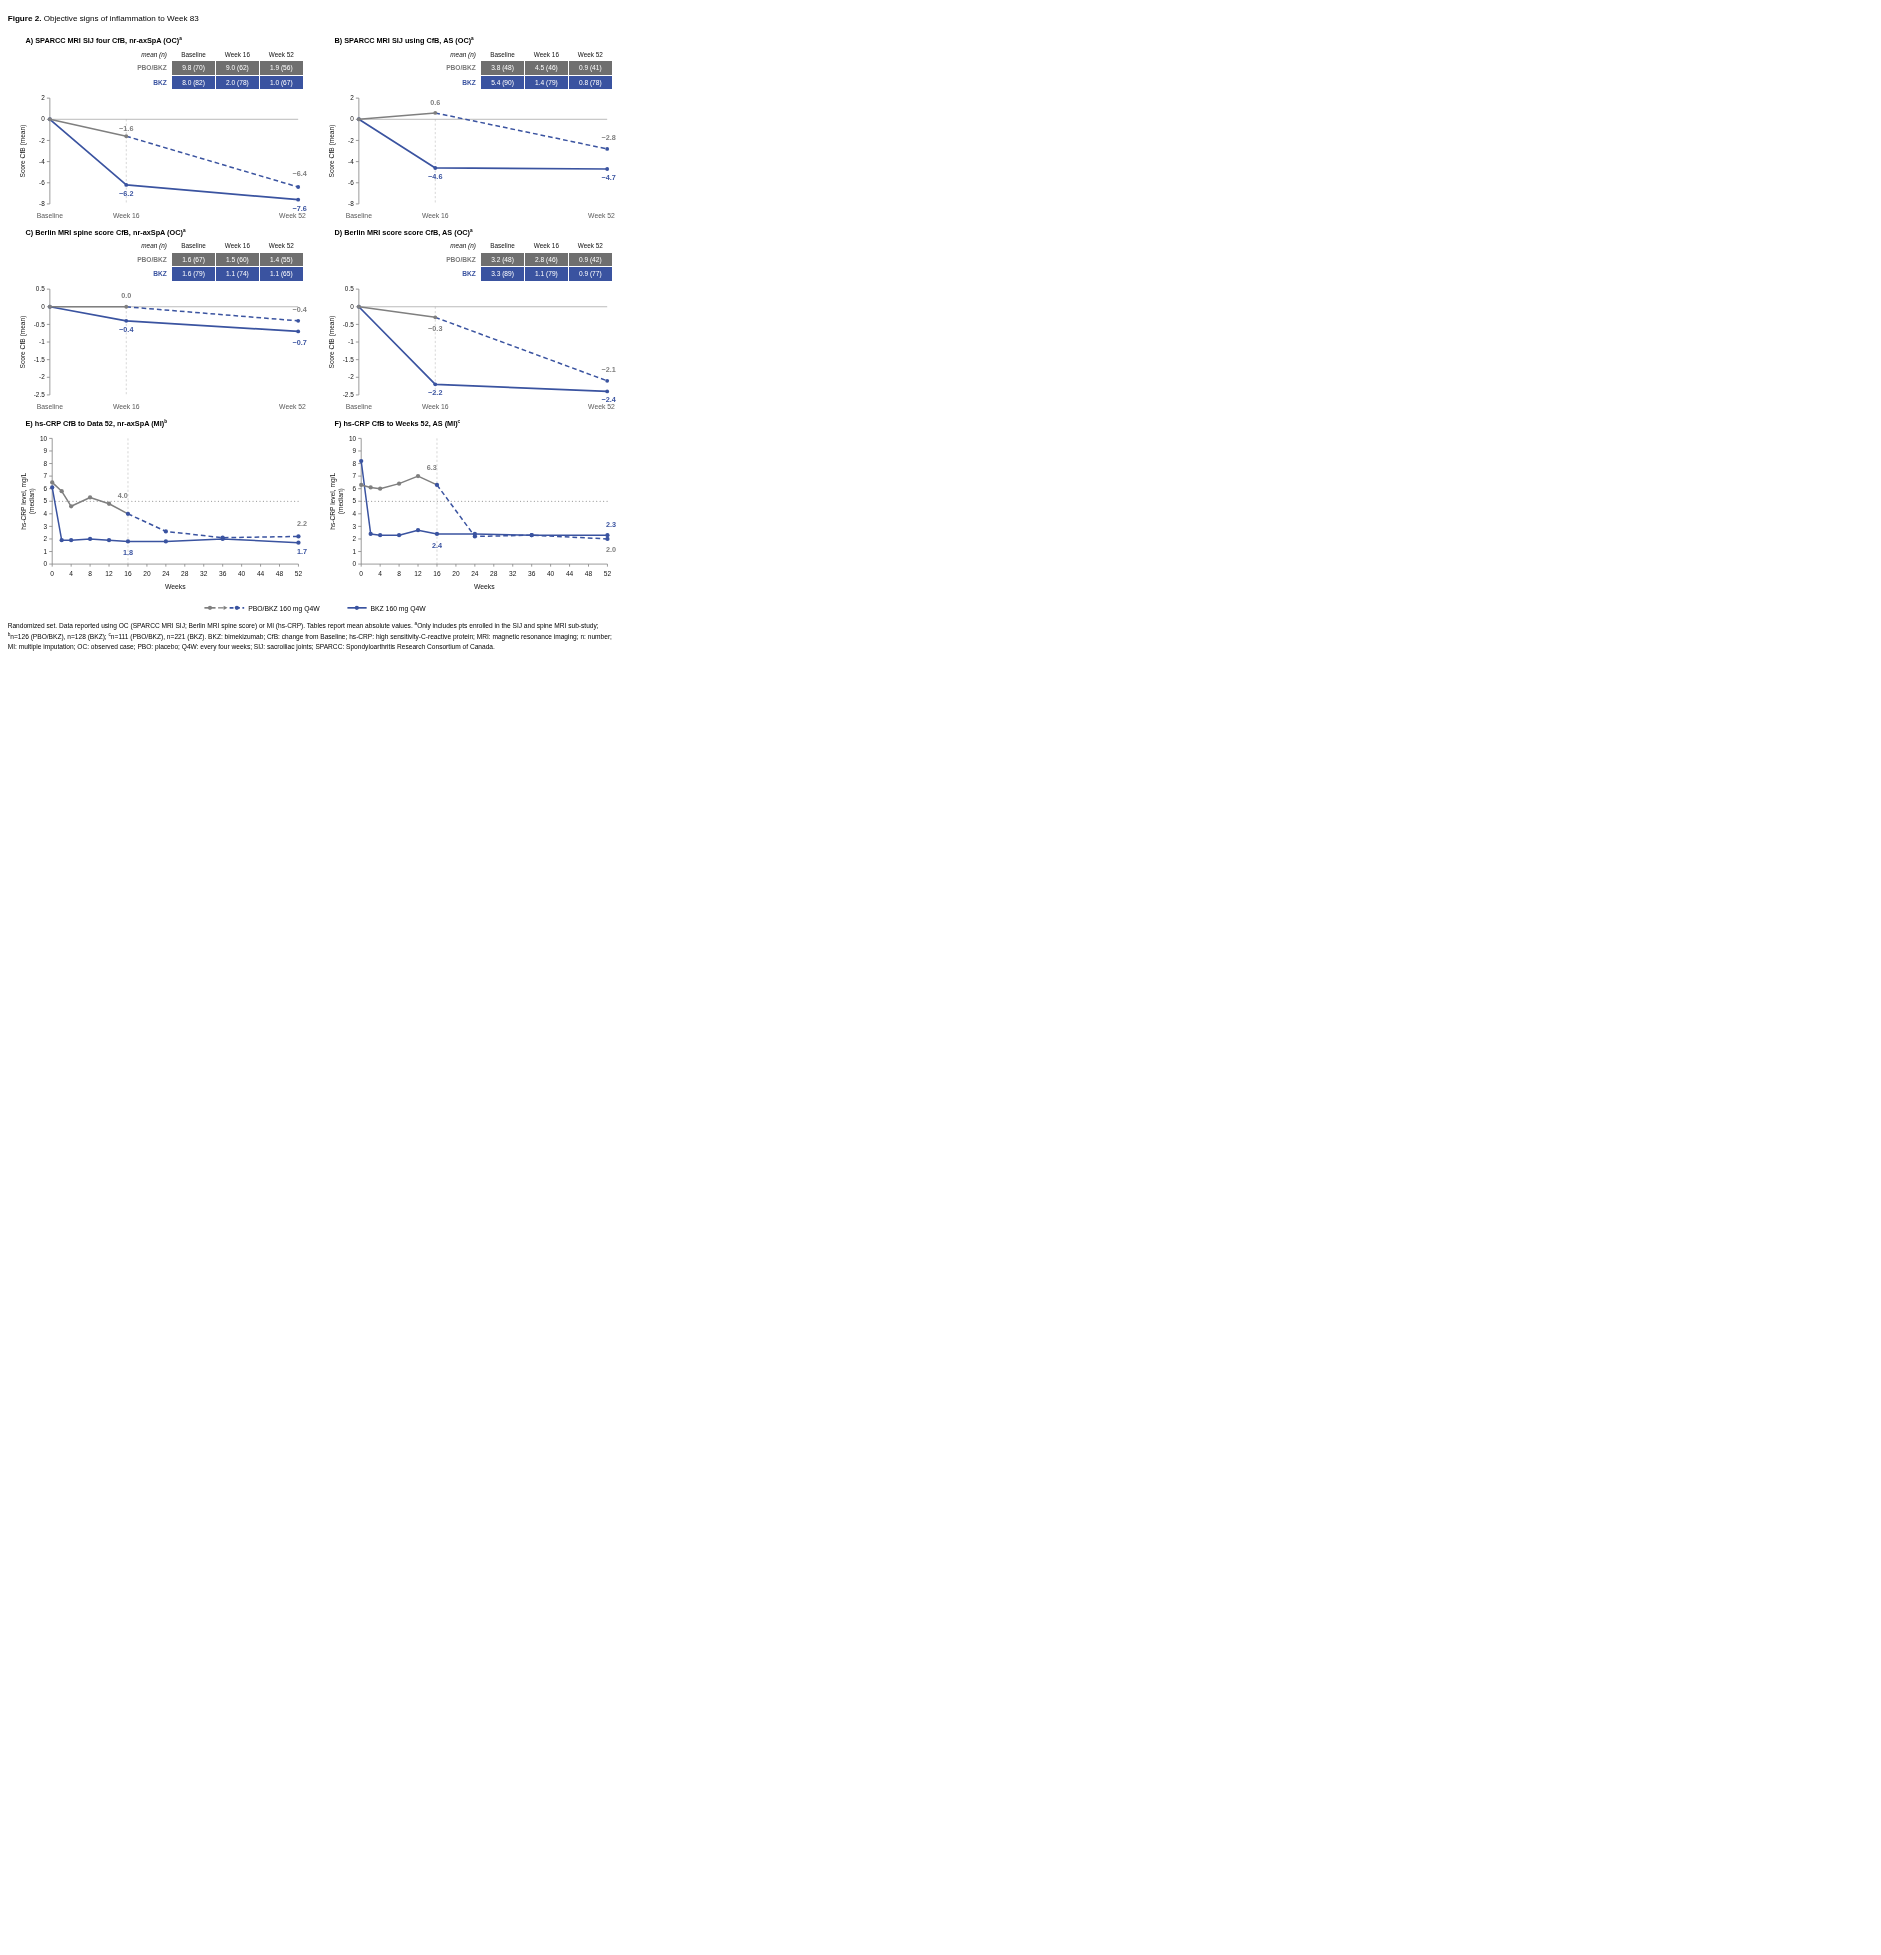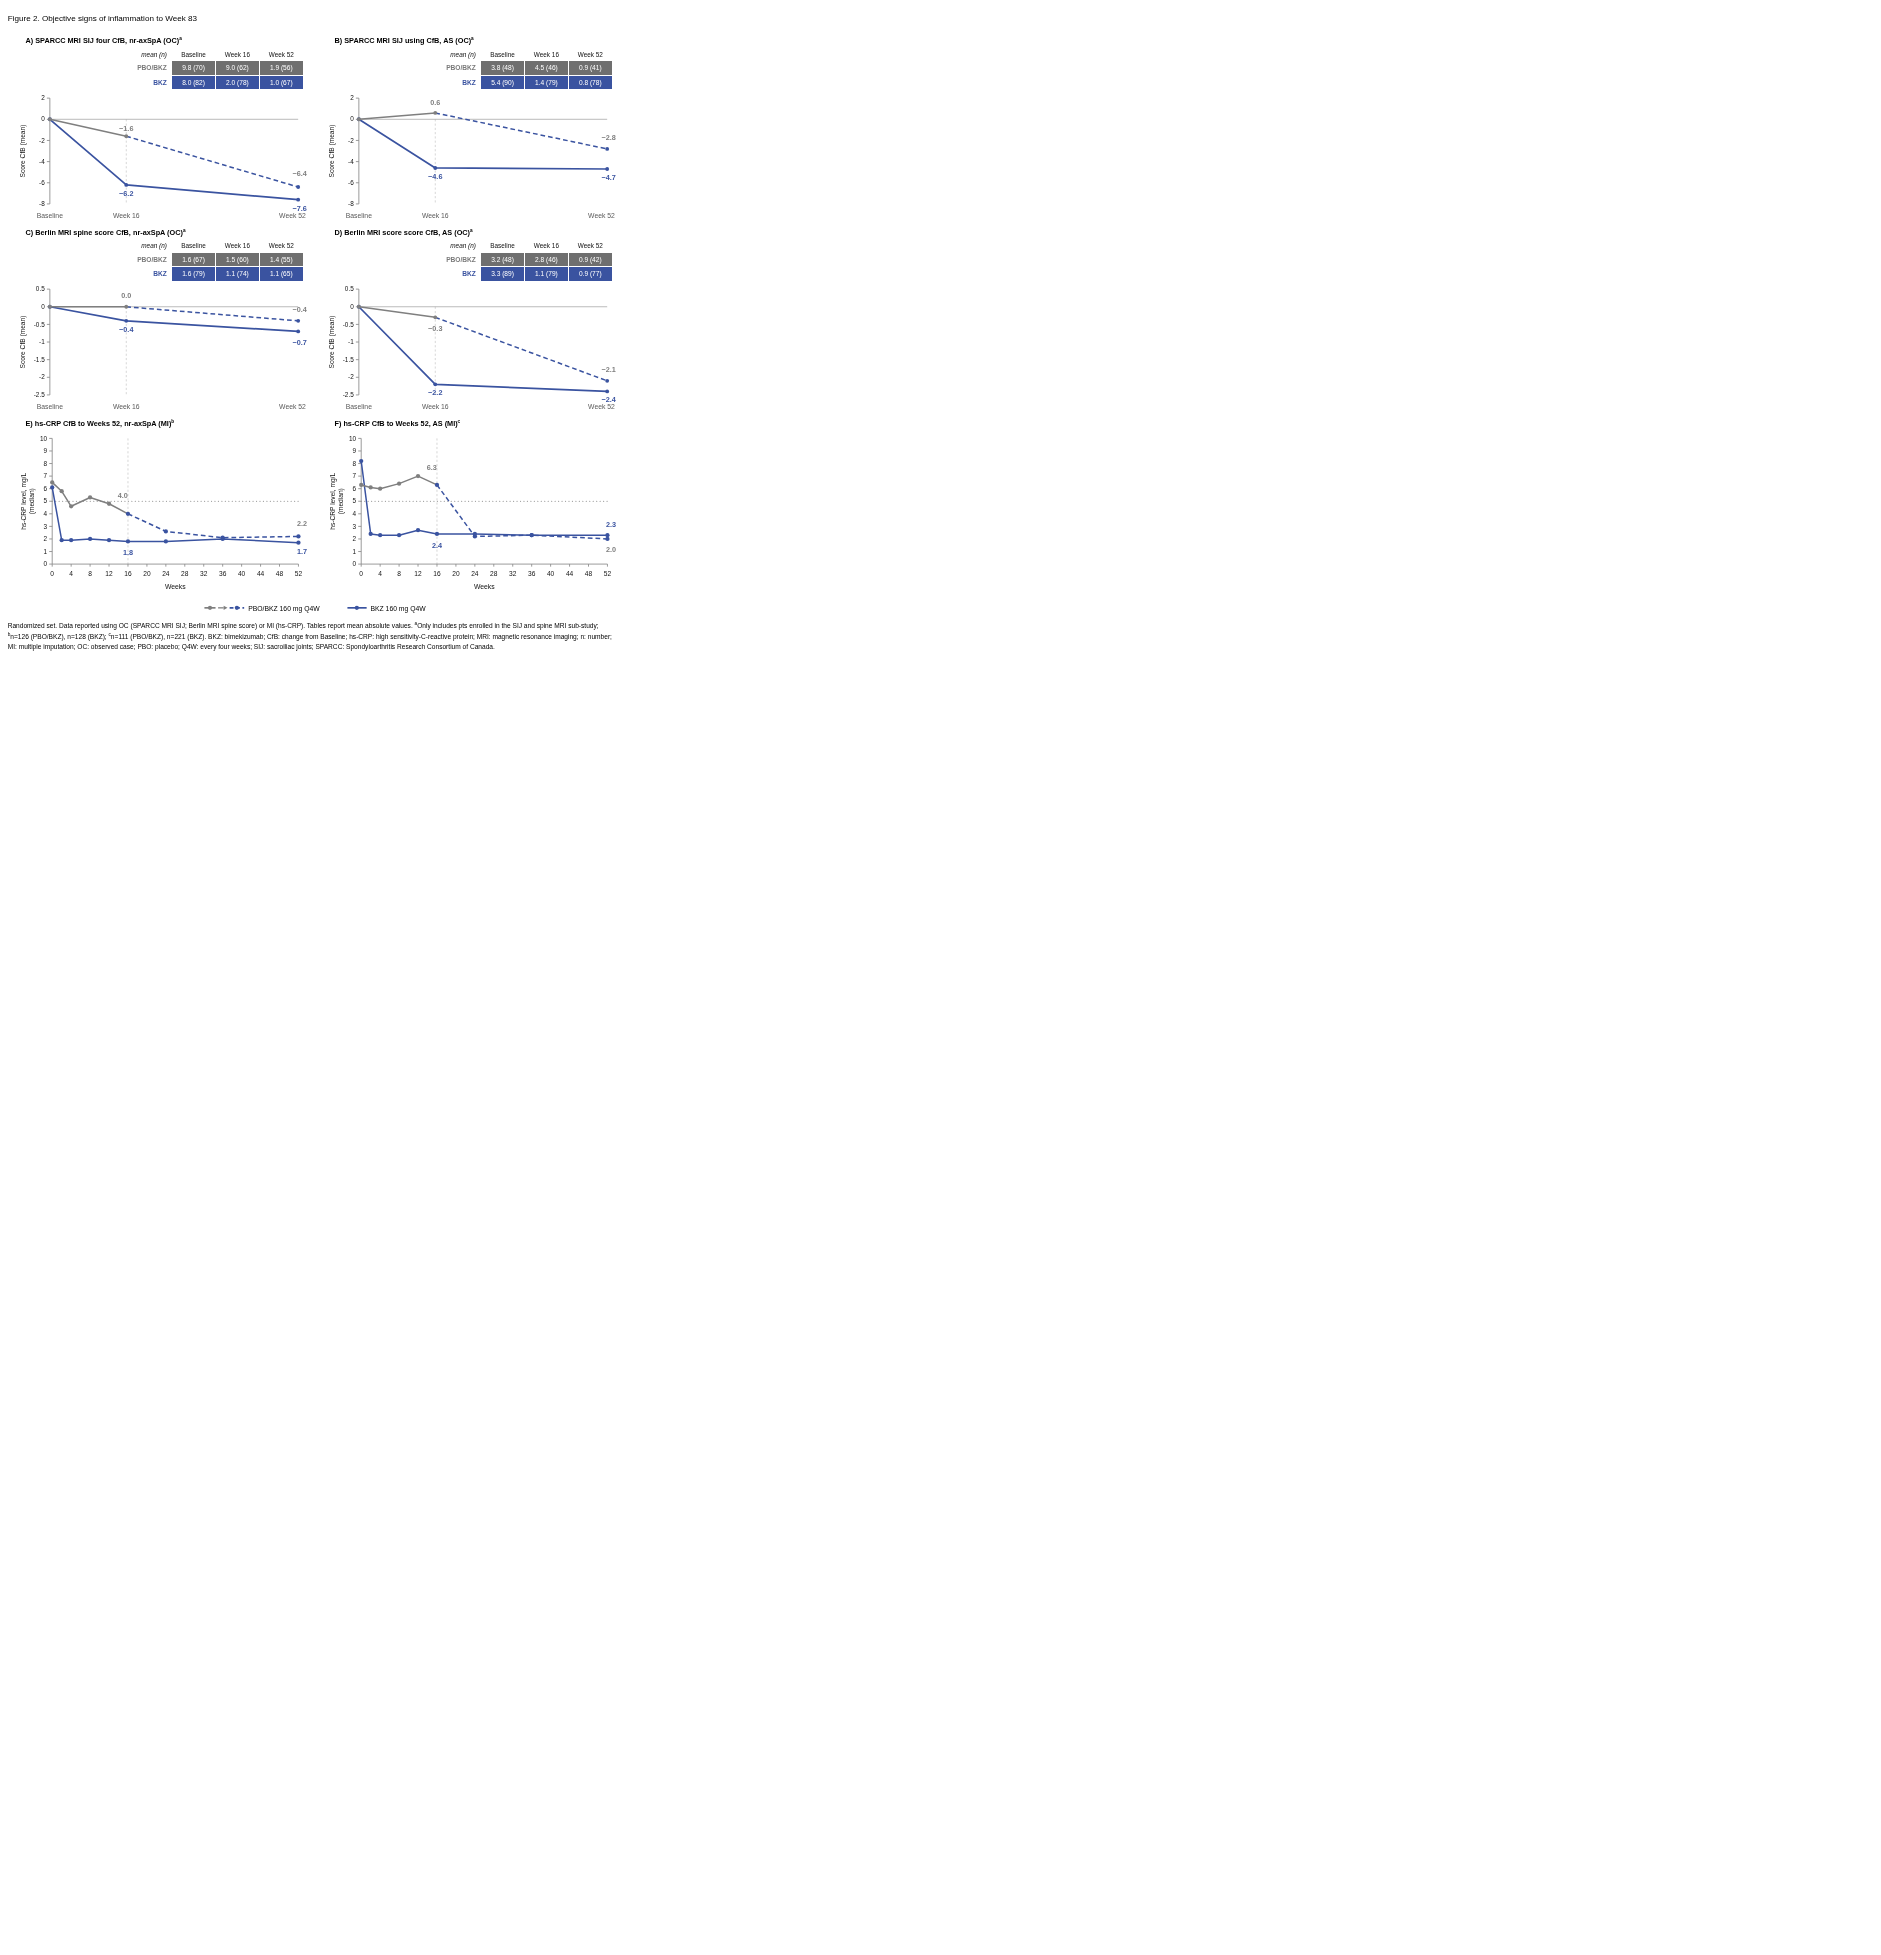--- a/index.html
+++ b/index.html
@@ -1,19 +1,19 @@
 <!DOCTYPE html>
 <html style="font-size:6.8px"><head>
 <meta charset="utf-8">
 <style>
   html,body{margin:0;padding:0;background:#fff;}
   body{font-family:"Liberation Sans",sans-serif;color:#000;width:627px;}
   .page{padding:6.8px 4.3px 6px 6.8px;}
   .fig-title{font-size:8.1px;margin:6.8px 0 9.4px 0.9px;}
-  .fig-title .bold{font-weight:normal;}
+  .fig-title .bold{font-weight:bold;}
   .panels{display:grid;grid-template-columns:309px 309px;}
   .panel{padding:2.6px 0 2.6px 11px;box-sizing:border-box;}
   .panel-title{font-size:7.3px;font-weight:bold;margin:1.7px 0 4.3px 7.7px;}
   .panel-title sup{font-size:4.7px;}
   .mri-table{display:grid;grid-template-columns:50px 43px 43px 43px;gap:0.9px;justify-content:end;margin:0 13px 3.4px 0;}
   .th{height:10.3px;line-height:10.3px;text-align:center;font-size:6.4px;color:#111;}
   .th-label{font-style:italic;text-align:right;padding-right:4.3px;}
   .rl{height:13.7px;line-height:13.7px;text-align:right;padding-right:4.3px;font-weight:bold;font-size:6.6px;}
   .rl-pbo{color:#7a7a7a;}
   .rl-bkz{color:#3a53a0;}
@@ -245,21 +245,21 @@
             <circle cx="253.07692307692307" cy="78.13333333333333" r="4.5" fill="#7f7f7f"></circle>
             <circle cx="656" cy="226.93333333333334" r="4.5" fill="#3a53a0"></circle>
             <text x="253.07692307692307" y="110.13333333333333" text-anchor="middle" font-size="17" font-weight="bold" fill="#7f7f7f">−0.3</text>
             <text x="676" y="206.93333333333334" text-anchor="end" font-size="17" font-weight="bold" fill="#7f7f7f">−2.1</text>
             <text x="253.07692307692307" y="261.20000000000005" text-anchor="middle" font-size="17" font-weight="bold" fill="#3a53a0">−2.2</text>
             <text x="676" y="277.73333333333335" text-anchor="end" font-size="17" font-weight="bold" fill="#3a53a0">−2.4</text>
           </svg></div>
     </div>
 
     <div class="panel">
-      <div class="panel-title"><span>E) hs-CRP CfB to Weeks 52, nr-axSpA (MI)</span><sup>b</sup></div>
+      <div class="panel-title"><span>E) hs-CRP CfB to Data 52, nr-axSpA (MI)</span><sup>b</sup></div>
       <div class="chart"><svg viewBox="0 0 676 380" width="289" height="163">
             <line x1="257.2307692307692" y1="12" x2="257.2307692307692" y2="306" stroke="#bbbbbb" stroke-width="1.4" stroke-dasharray="5 5"></line>
             <line x1="80" y1="159" x2="656" y2="159" stroke="#8a8a8a" stroke-width="2.8" stroke-dasharray="0.1 8" stroke-linecap="round"></line>
             <line x1="80" y1="12" x2="80" y2="306" stroke="#8a8a8a" stroke-width="2"></line>
             <line x1="73" y1="306" x2="80" y2="306" stroke="#8a8a8a" stroke-width="2"></line>
             <text x="68" y="311" text-anchor="end" font-size="15" fill="#111">0</text>
             <line x1="73" y1="276.6" x2="80" y2="276.6" stroke="#8a8a8a" stroke-width="2"></line>
             <text x="68" y="281.6" text-anchor="end" font-size="15" fill="#111">1</text>
             <line x1="73" y1="247.20000000000002" x2="80" y2="247.20000000000002" stroke="#8a8a8a" stroke-width="2"></line>
             <text x="68" y="252.20000000000002" text-anchor="end" font-size="15" fill="#111">2</text>

